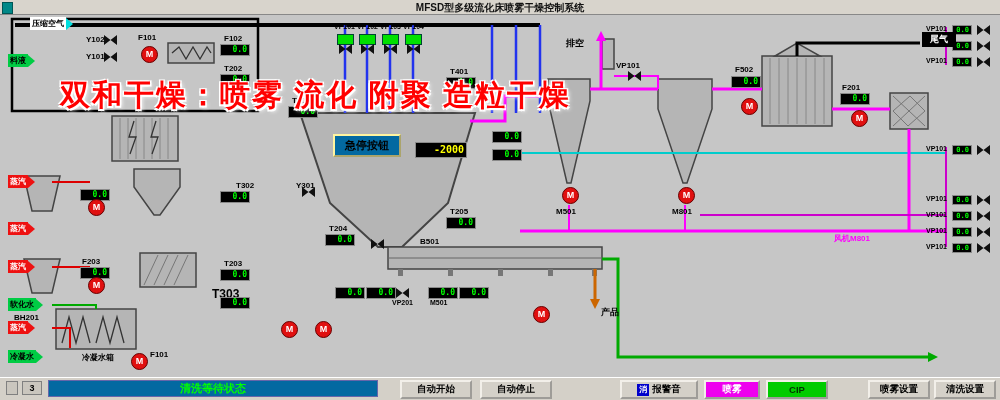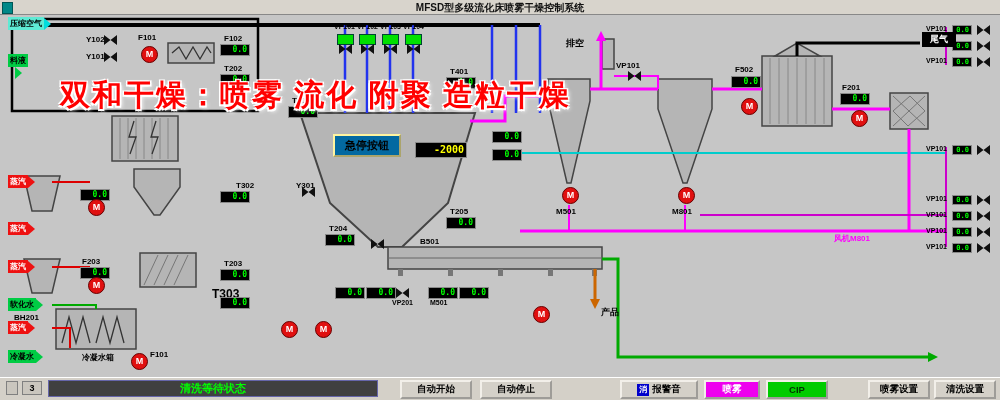--- a/index.html
+++ b/index.html
@@ -39,21 +39,21 @@
   #watermark{position:absolute;left:60px;top:60px;font-size:30px;font-weight:bold;color:#ff0000;
     letter-spacing:2px;white-space:nowrap;z-index:40;
     text-shadow:-1.5px -1.5px 0 #fff,1.5px -1.5px 0 #fff,-1.5px 1.5px 0 #fff,1.5px 1.5px 0 #fff,2px 2px 4px #fff;}
   
   #bottombar{position:absolute;left:0;top:377px;width:1000px;height:23px;background:#d4d0c8;
     border-top:1px solid #fff;z-index:30;}
   .mini-box{position:absolute;top:3px;height:14px;background:#cac6be;border:1px solid #808080;
     box-sizing:border-box;font-size:9px;font-weight:bold;text-align:center;line-height:12px;color:#000;cursor:pointer;}
   #nav-box{left:6px;width:12px;}
   #page-box{left:22px;width:20px;}
-  #statusbar{position:absolute;left:48px;top:2px;width:330px;height:17px;background:#404040;
+  #statusbar{position:absolute;left:48px;top:2px;width:330px;height:17px;background:#0369a1;
     border:1px solid #66a;box-sizing:border-box;color:#00ff00;font-size:11px;font-weight:bold;
     text-align:center;line-height:15px;}
   .btn{position:absolute;top:2px;height:19px;background:#d4d0c8;border:2px outset #f2efe9;
     font-family:"Liberation Sans",sans-serif;font-size:9.5px;font-weight:bold;color:#000;
     padding:0;cursor:pointer;box-sizing:border-box;}
   #btn-auto-start{left:400px;width:72px;}
   #btn-auto-stop{left:480px;width:72px;}
   #btn-alarm{left:620px;width:78px;display:flex;align-items:center;justify-content:center;gap:3px;}
   .mute-ico{background:#0000cc;color:#fff;width:12px;height:12px;font-size:8px;font-weight:bold;
     line-height:12px;text-align:center;display:inline-block;}
@@ -167,24 +167,24 @@
       <line x1="52" y1="181" x2="90" y2="181" stroke="#dd0000" stroke-width="2"></line>
       <line x1="52" y1="266" x2="90" y2="266" stroke="#dd0000" stroke-width="2"></line>
       <polyline points="52,327 70,327 70,347" stroke="#dd0000" stroke-width="2"></polyline>
       <line x1="595" y1="268" x2="595" y2="300" stroke="#cc6600" stroke-width="3"></line>
       <polygon points="590,298 600,298 595,308" fill="#cc6600" stroke="none"></polygon>
     </g>
   </svg>
 
   <div id="overlay">
       <div class="feed" style="left: 8px; top: 16px;">
-        <span class="feed-label" style="background: #5eead4; color: rgb(0, 0, 0);">压缩空气</span>
+        <span class="feed-label" style="background: #ffffff; color: rgb(0, 0, 0); margin-left: 22px;">压缩空气</span>
         <span class="feed-tip" style="border-left-color: rgb(0, 221, 221);"></span>
       </div>
-      <div class="feed" style="left: 8px; top: 53px; flex-direction: column;">
+      <div class="feed" style="left: 8px; top: 53px;">
         <span class="feed-label" style="background: rgb(0, 204, 68); color: rgb(0, 0, 0);">料液</span>
         <span class="feed-tip" style="border-left-color: rgb(0, 204, 68);"></span>
       </div>
       <div class="feed" style="left: 8px; top: 174px;">
         <span class="feed-label" style="background: rgb(238, 17, 17); color: rgb(255, 255, 255);">蒸汽</span>
         <span class="feed-tip" style="border-left-color: rgb(238, 17, 17);"></span>
       </div>
       <div class="feed" style="left: 8px; top: 221px;">
         <span class="feed-label" style="background: rgb(238, 17, 17); color: rgb(255, 255, 255);">蒸汽</span>
         <span class="feed-tip" style="border-left-color: rgb(238, 17, 17);"></span>

